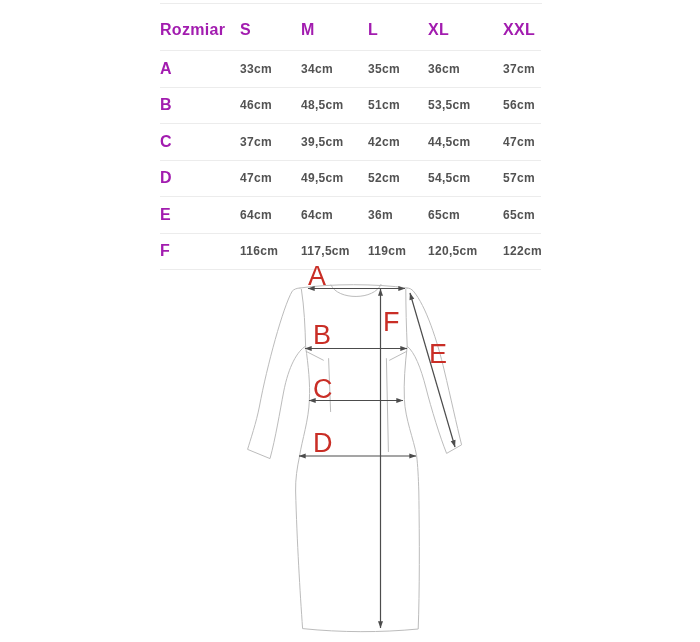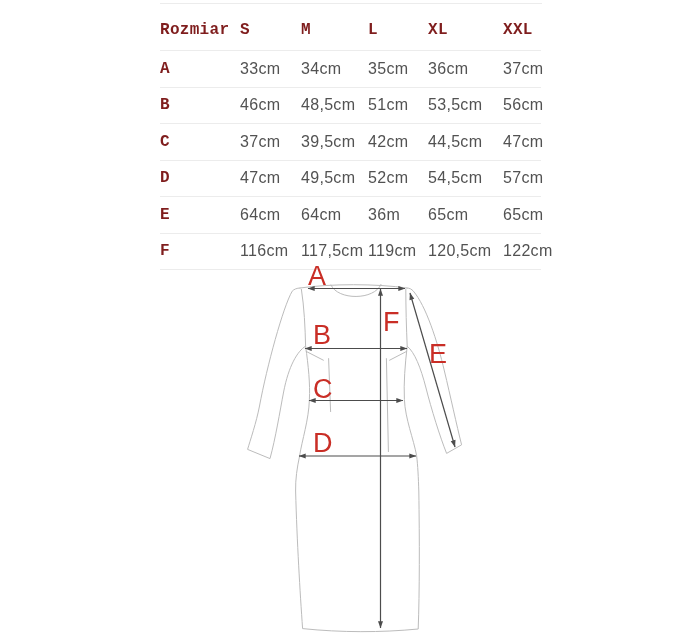--- a/index.html
+++ b/index.html
@@ -28,28 +28,27 @@
     border-bottom: 1px solid #ececec;
     width: 381px;
   }
   .trow.thead {
     height: 40px;
     padding-top: 6px;
   }
   .hc {
     font-size: 16px;
     font-weight: 700;
-    color: #7f1d1d;
+    color: #a21caf;
     letter-spacing: 0.3px;
     white-space: nowrap;
-    font-family: Liberation Mono, monospace;
   }
   .vc {
-    font-size: 16px;
-    font-weight: 400;
+    font-size: 12px;
+    font-weight: 700;
     color: #525252;
     letter-spacing: 0.3px;
     white-space: nowrap;
   }
 
   
   .diagram {
     position: absolute;
     left: 0;
     top: 256px;

